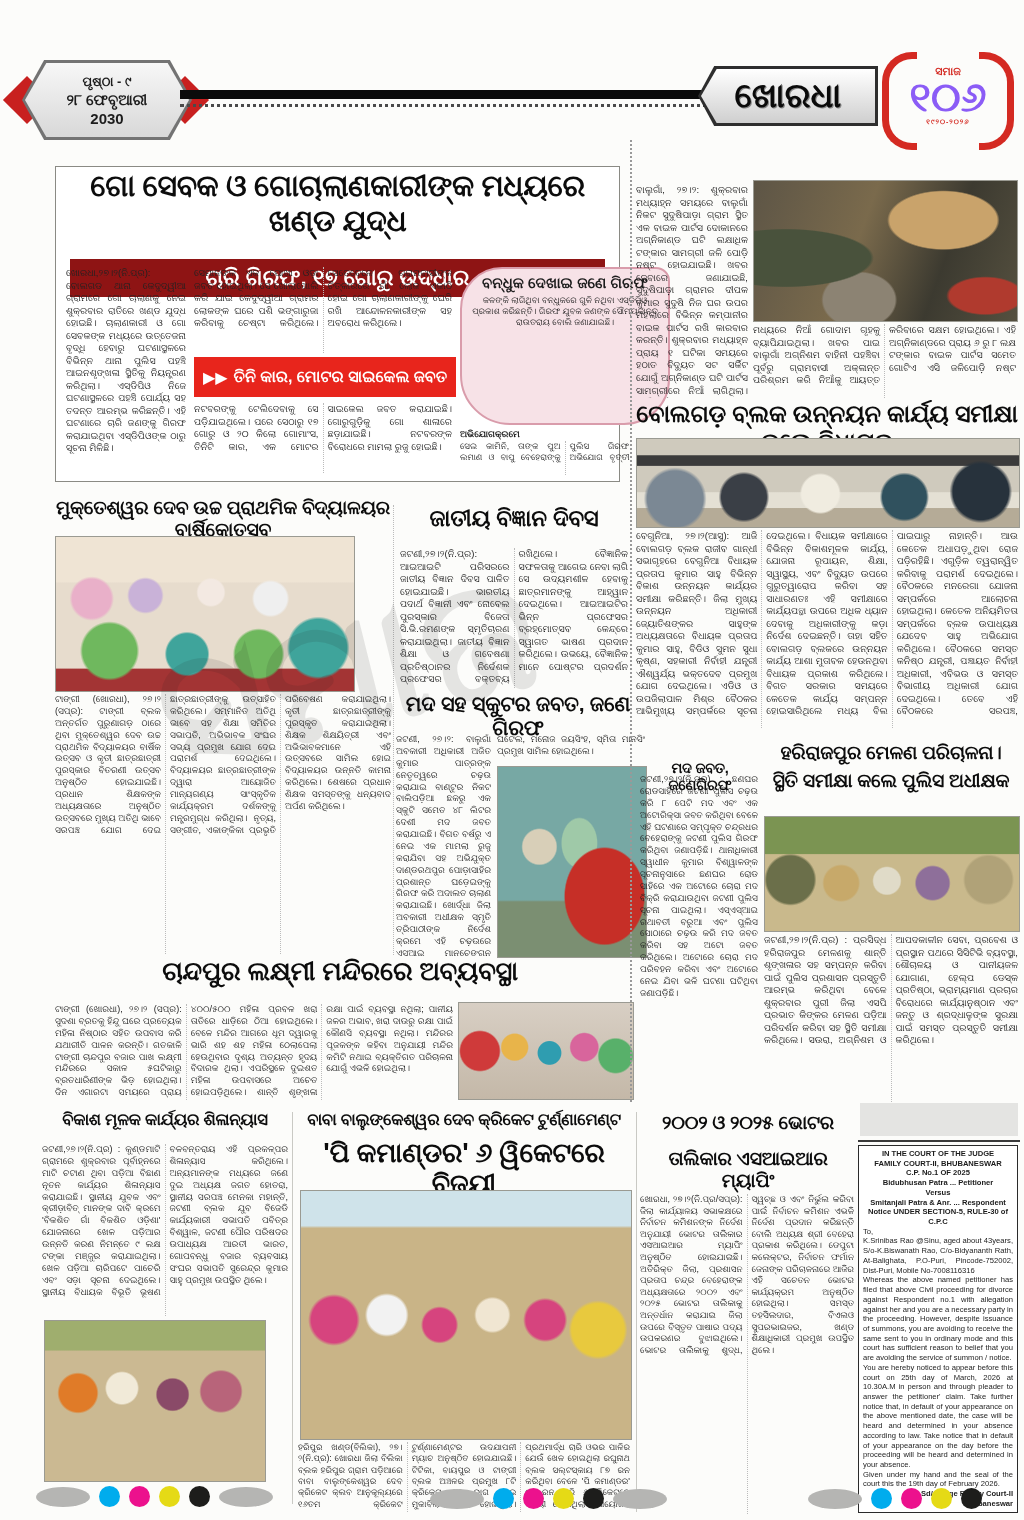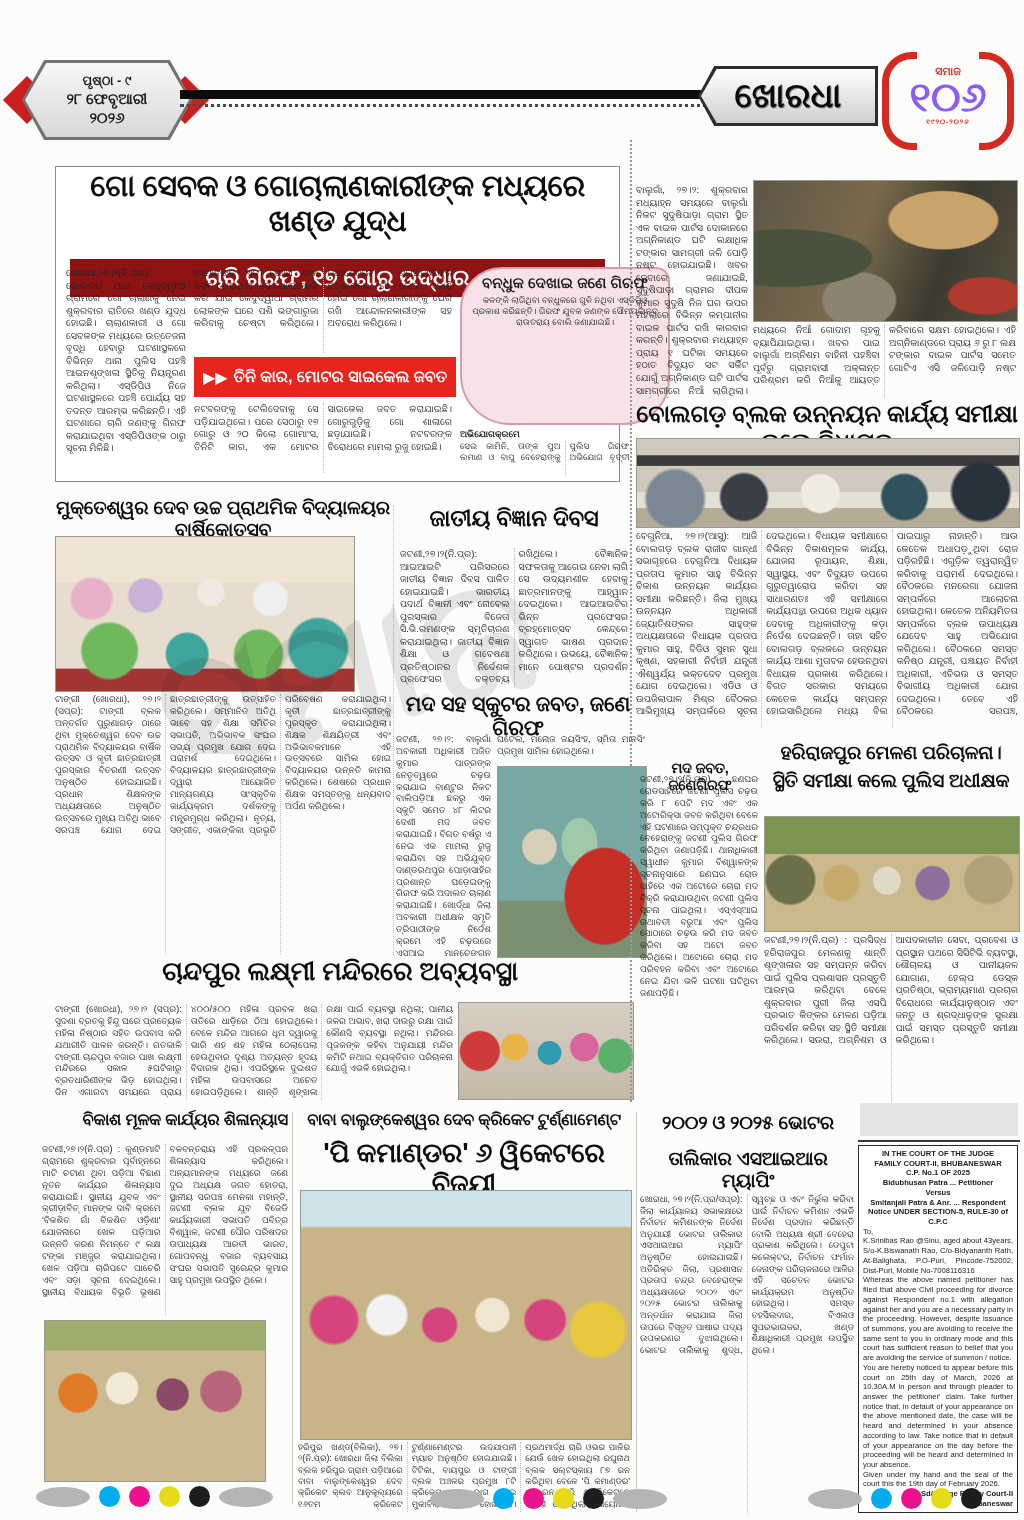--- a/index.html
+++ b/index.html
@@ -129,21 +129,21 @@
   .tem-body{left:55px;top:1004px;width:398px;height:96px;font-size:9px;}
   .tem-photo{left:458px;top:1002px;width:174px;height:96px;background:
     radial-gradient(circle at 12% 50%,#cf3a3a 0 12%,transparent 13%),
     radial-gradient(circle at 32% 46%,#e8b44a 0 10%,transparent 11%),
     radial-gradient(circle at 52% 52%,#2f9db0 0 11%,transparent 12%),
     radial-gradient(circle at 72% 46%,#d8659c 0 10%,transparent 11%),
     radial-gradient(circle at 90% 55%,#58b06a 0 10%,transparent 11%),
     linear-gradient(#d8cfc4,#c4b8a8);}
 
   
-  .shi-headline{left:42px;top:1110px;width:246px;font-size:16.5px;text-align:right;}
+  .shi-headline{left:42px;top:1110px;width:246px;font-size:16.5px;text-align:center;}
   .shi-body{left:42px;top:1144px;width:246px;height:172px;font-size:9px;}
   .shi-photo{left:44px;top:1320px;width:220px;height:160px;background:
     radial-gradient(circle at 15% 45%,#e07b28 0 9%,transparent 10%),
     radial-gradient(circle at 35% 42%,#f1ead8 0 9%,transparent 10%),
     radial-gradient(circle at 58% 46%,#8a4a68 0 10%,transparent 11%),
     radial-gradient(circle at 80% 44%,#b8647a 0 10%,transparent 11%),
     linear-gradient(#9fae6e 0 18%,#cbb992 19% 100%);}
   .cri-kicker{left:298px;top:1110px;width:332px;font-size:16.5px;text-align:center;}
   .cri-headline{left:298px;top:1138px;width:332px;font-size:27px;text-align:center;}
   .cri-photo{left:300px;top:1190px;width:330px;height:248px;background:
@@ -184,21 +184,21 @@
 <body>
 
 <div id="canvas">
 
   <div class="abs badge-dia dia-left"></div>
   <div class="abs badge-dia dia-right"></div>
   <div class="abs badge-outer">
     <div class="badge-inner">
       <div class="badge-l1">ପୃଷ୍ଠା - ୯</div>
       <div class="badge-l2">୨୮ ଫେବୃଆରୀ</div>
-      <div class="badge-l3">୨୦୨୬</div>
+      <div class="badge-l3">2030</div>
     </div>
   </div>
   <div class="abs topbar"></div>
   <div class="abs topdots"></div>
   <div class="abs mast-outer">
     <div class="mast-inner">
       <div class="mast-text">ଖୋରଧା</div>
     </div>
   </div>
   <div class="abs logo-wrap">

